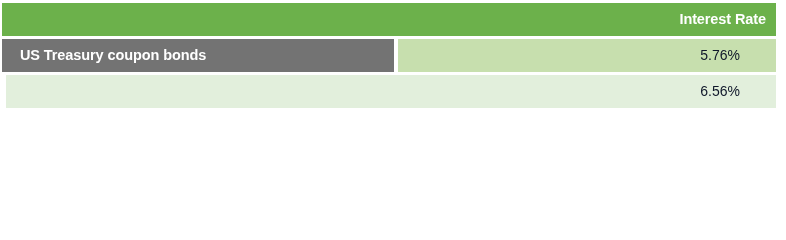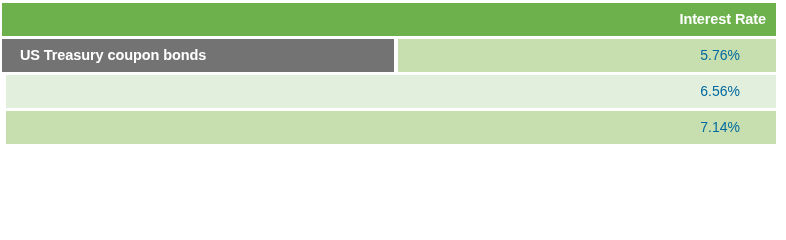--- a/index.html
+++ b/index.html
@@ -93,21 +93,21 @@
   }
   .cell-value {
     flex: 1 1 auto;
     display: flex;
     align-items: center;
     justify-content: flex-end;
     padding-right: 36px;
     box-sizing: border-box;
   }
   .cell-value span {
-    color: #0369a1;
+    color: #0f172a;
     font-size: 14px;
     font-weight: normal;
     line-height: 1.1;
   }
 
   .shade-a { background: #c7dfae; }
   .shade-b { background: #e2efdc; }
 </style>
 </head>
 <body>
@@ -140,19 +140,16 @@
       <div class="vsep"></div>
       <div class="cell-value shade-b">
         <span>6.56%</span>
       </div>
     </div>
 
     <div class="hsep"></div>
 
     <div class="row">
       <div class="vsep"></div>
-      <div class="cell-value shade-a">
-        <span>7.14%</span>
-      </div>
     </div>
 
   </div>
 </div>
 
 </body></html>

